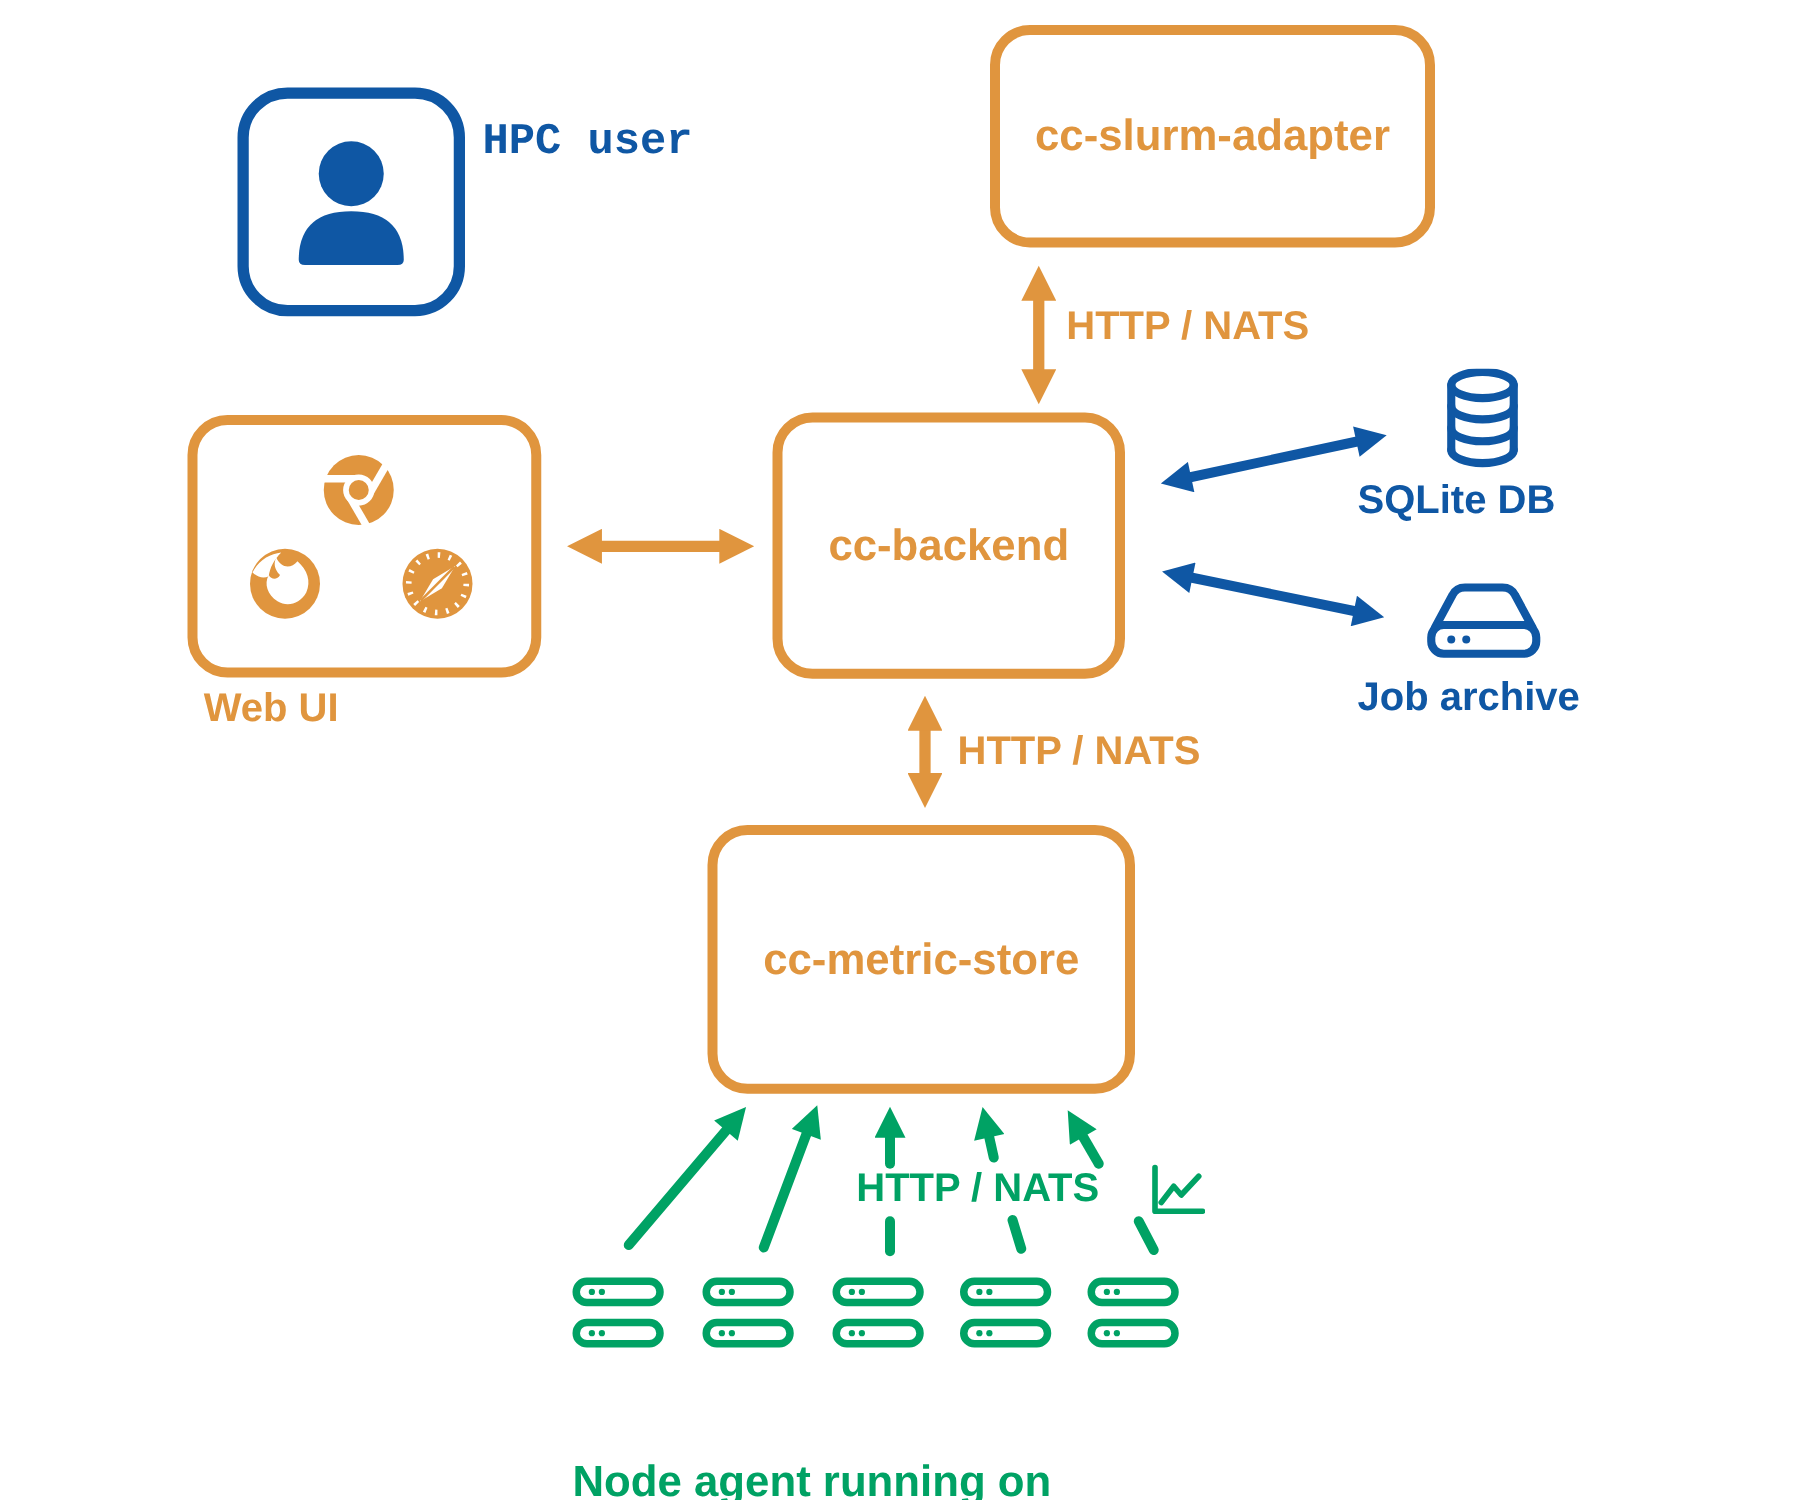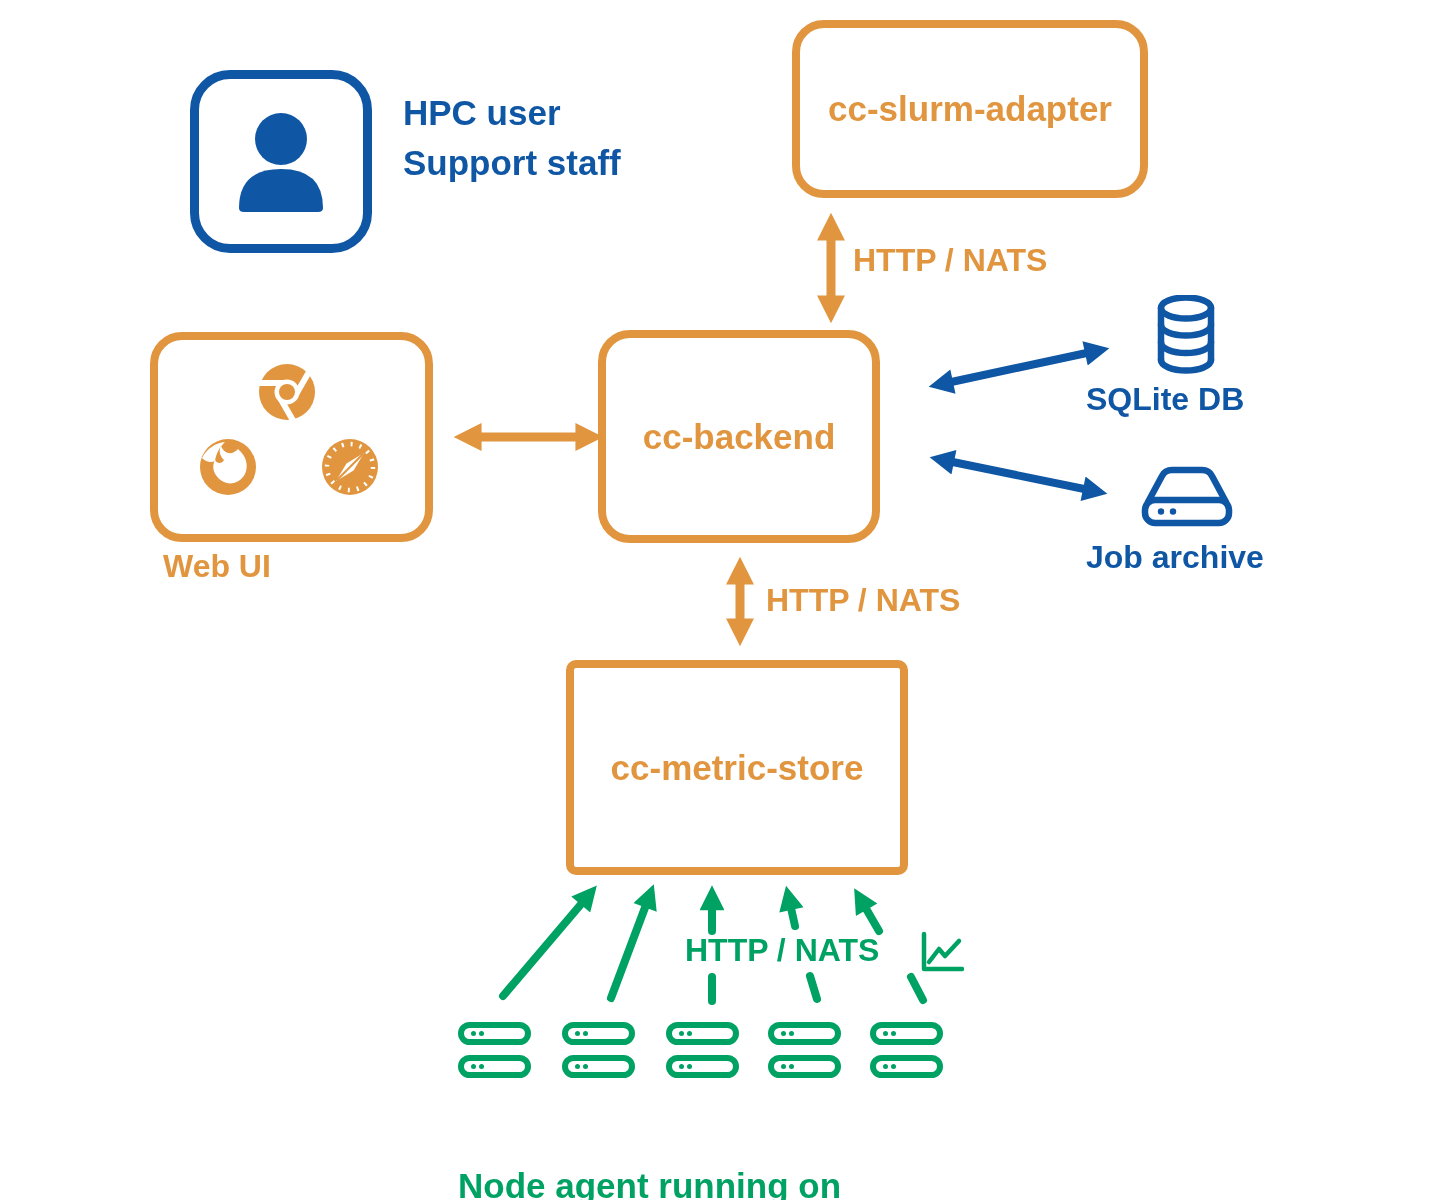--- a/index.html
+++ b/index.html
@@ -15,21 +15,21 @@
   .box-label{color:var(--orange,#E0953E);font-size:35px;font-weight:700;}
   .lbl{position:absolute;font-size:32px;font-weight:700;white-space:pre;line-height:1.0;}
   .orange-t{color:var(--orange,#E0953E);}
   .blue-t{color:var(--blue,#0F57A4);}
   .green-t{color:var(--green,#00A264);}
   .icon{position:absolute;}
   #user-box{
     position:absolute;left:190px;top:70px;width:182px;height:183px;box-sizing:border-box;
     border:9px solid var(--blue,#0F57A4);border-radius:40px;background:#fff;
   }
-  #actor-roles{position:absolute;left:403px;top:88px;font-size:35px;line-height:50px;color:var(--blue,#0F57A4);}
+  #actor-roles{position:absolute;left:386px;top:88px;font-size:35px;line-height:50px;color:var(--blue,#0F57A4);font-family:Liberation Mono, monospace;}
   #webui-label{left:163px;top:550px;}
   #sqlite-label{left:1086px;top:383px;width:200px;text-align:left;}
   #jobarchive-label{left:1086px;top:541px;width:200px;}
   #http-top{left:853px;top:244px;}
   #http-mid{left:766px;top:584px;}
   #http-green{left:685px;top:934px;}
   #node-caption{left:458px;top:1096px;font-size:35px;line-height:36px;}
   .node-group{position:absolute;width:73px;}
   .pill{
     position:relative;box-sizing:border-box;width:73px;height:23px;
@@ -50,32 +50,31 @@
 <div id="canvas">
 
   <div id="user-box">
     <svg class="icon" style="left:32px;top:32px" width="100" height="102" viewBox="0 0 100 100">
       <circle cx="50" cy="27" r="26" fill="var(--blue,#0F57A4)"></circle>
       <path d="M8 96 Q8 57 50 57 Q92 57 92 96 Q92 100 87 100 L13 100 Q8 100 8 96 Z" fill="var(--blue,#0F57A4)"></path>
     </svg>
   </div>
   <div id="actor-roles">
     <div>HPC user</div>
-    <div>Support staff</div>
   </div>
 
   <div class="box" style="left:792px;top:20px;width:356px;height:178px;">
     <span class="box-label">cc-slurm-adapter</span>
   </div>
 
-  <div class="box" style="left:598px;top:330px;width:282px;height:213px;">
+  <div class="box" style="left:618px;top:330px;width:282px;height:213px;">
     <span class="box-label">cc-backend</span>
   </div>
 
-  <div class="box" style="left:566px;top:660px;width:342px;height:215px;border-radius:10px;">
+  <div class="box" style="left:566px;top:660px;width:342px;height:215px;border-radius:32px;">
     <span class="box-label">cc-metric-store</span>
   </div>
 
   <div class="box" style="left:150px;top:332px;width:283px;height:210px;">
     <svg class="icon" style="left:97px;top:20px" width="64" height="64" viewBox="-32 -32 64 64">
       <circle r="28" fill="var(--orange,#E0953E)"></circle>
       <g stroke="#fff" stroke-width="6">
         <line x1="-28" y1="-9" x2="-2" y2="-9"></line>
         <line x1="-28" y1="-9" x2="-2" y2="-9" transform="rotate(120)"></line>
         <line x1="-28" y1="-9" x2="-2" y2="-9" transform="rotate(240)"></line>

